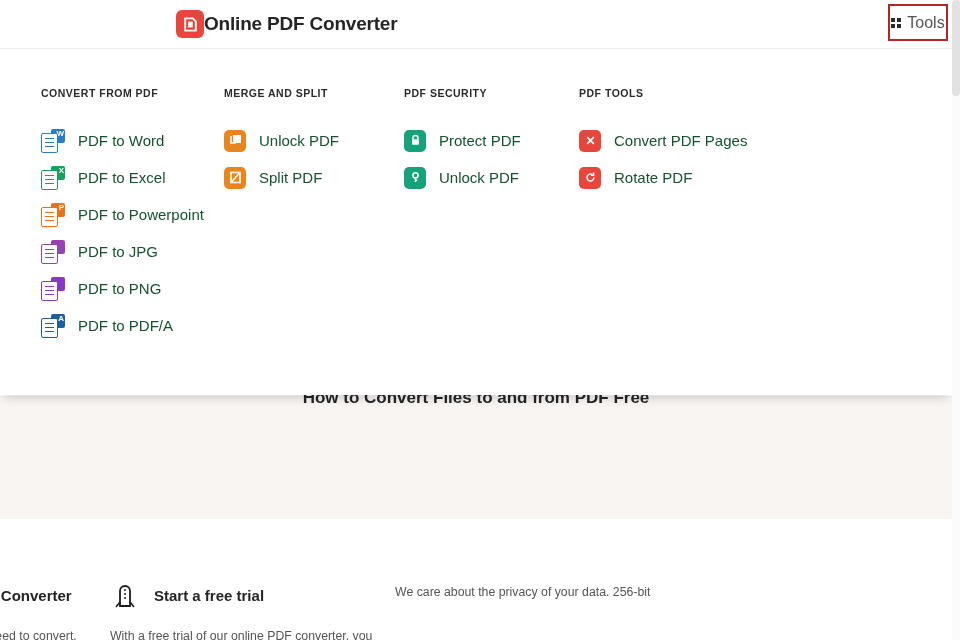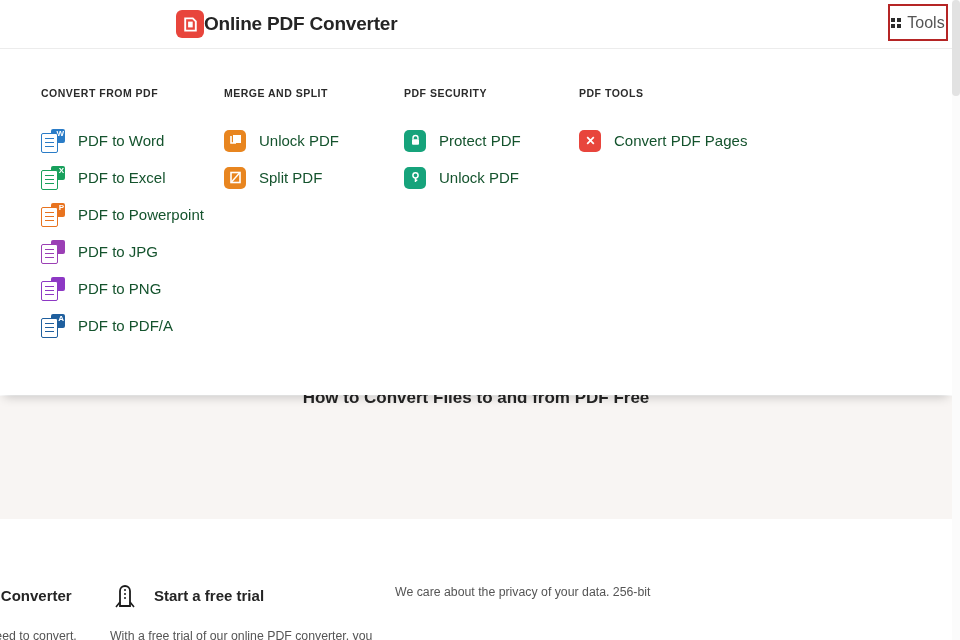--- a/index.html
+++ b/index.html
@@ -303,20 +303,29 @@
 
         <div class="item">
           <span class="sq red">
             <svg width="13" height="13" viewBox="0 0 13 13">
               <path d="M3.2 3.2l6.6 6.6M9.8 3.2l-6.6 6.6" stroke="#fff" stroke-width="1.7"></path>
             </svg>
           </span>
           <span class="item-label">Convert PDF Pages</span>
         </div>
 
+        <div class="item">
+          <span class="sq red">
+            <svg width="13" height="13" viewBox="0 0 13 13">
+              <path d="M10 6.5a3.5 3.5 0 11-1.5-2.9" fill="none" stroke="#fff" stroke-width="1.5"></path>
+              <path d="M9.6 1.6v2.6H7" fill="none" stroke="#fff" stroke-width="1.5"></path>
+            </svg>
+          </span>
+          <span class="item-label">Rotate PDF</span>
+        </div>
       </div>
 
     </div>
   </div>
 
   <div class="howto-heading">How to Convert Files to and from PDF Free</div>
 
   <div class="steps-band"></div>
   <div class="steps">
     <div class="step step-1">

